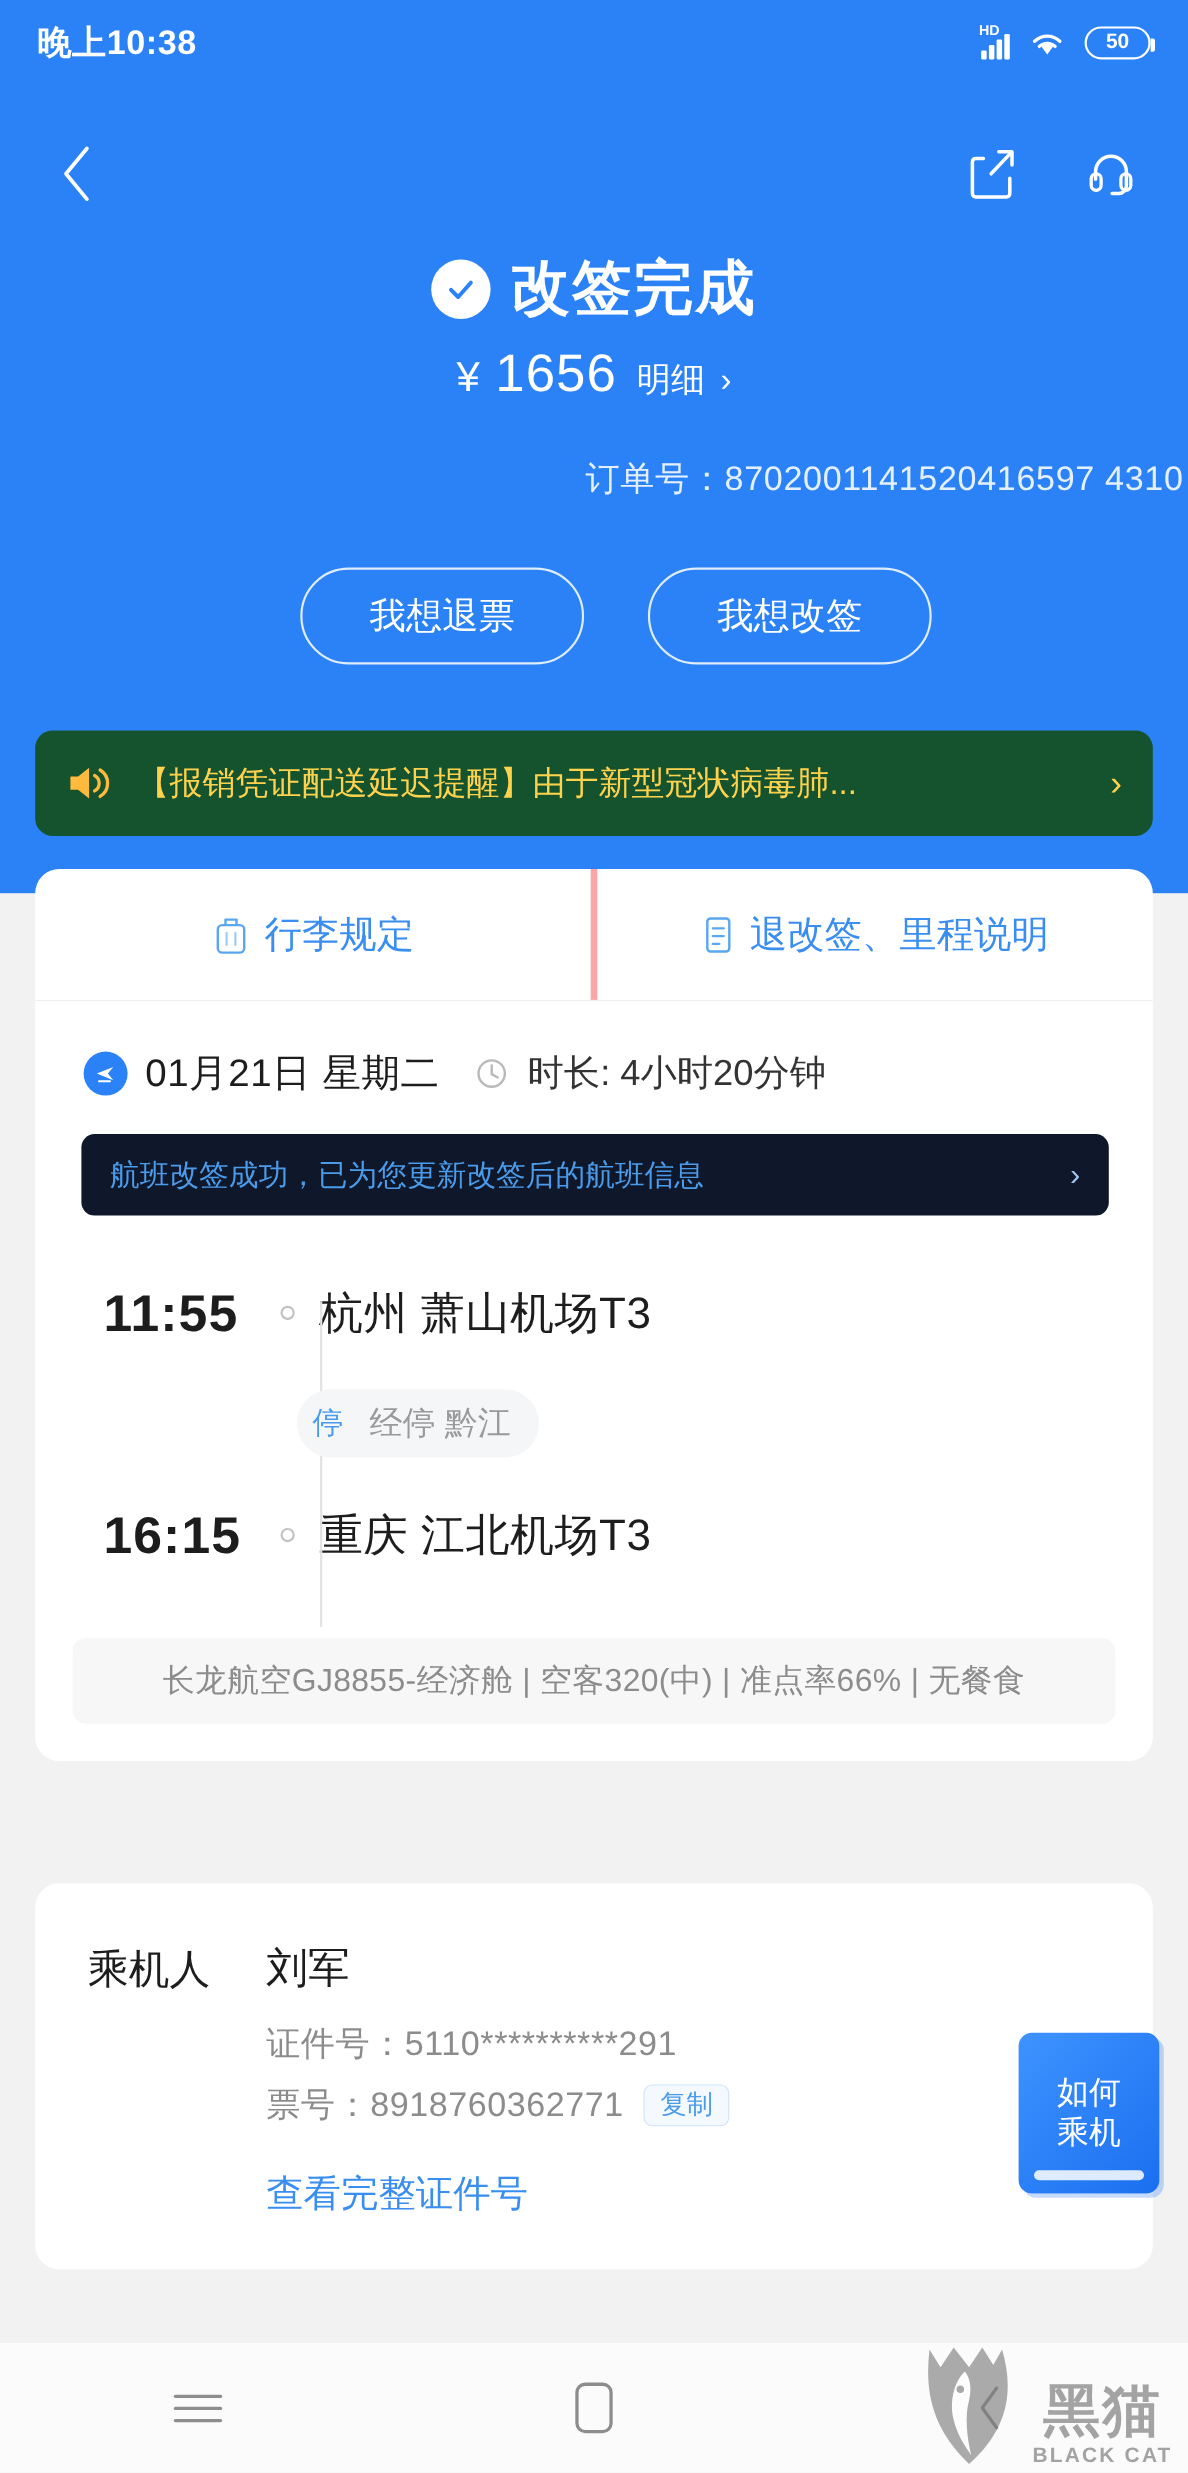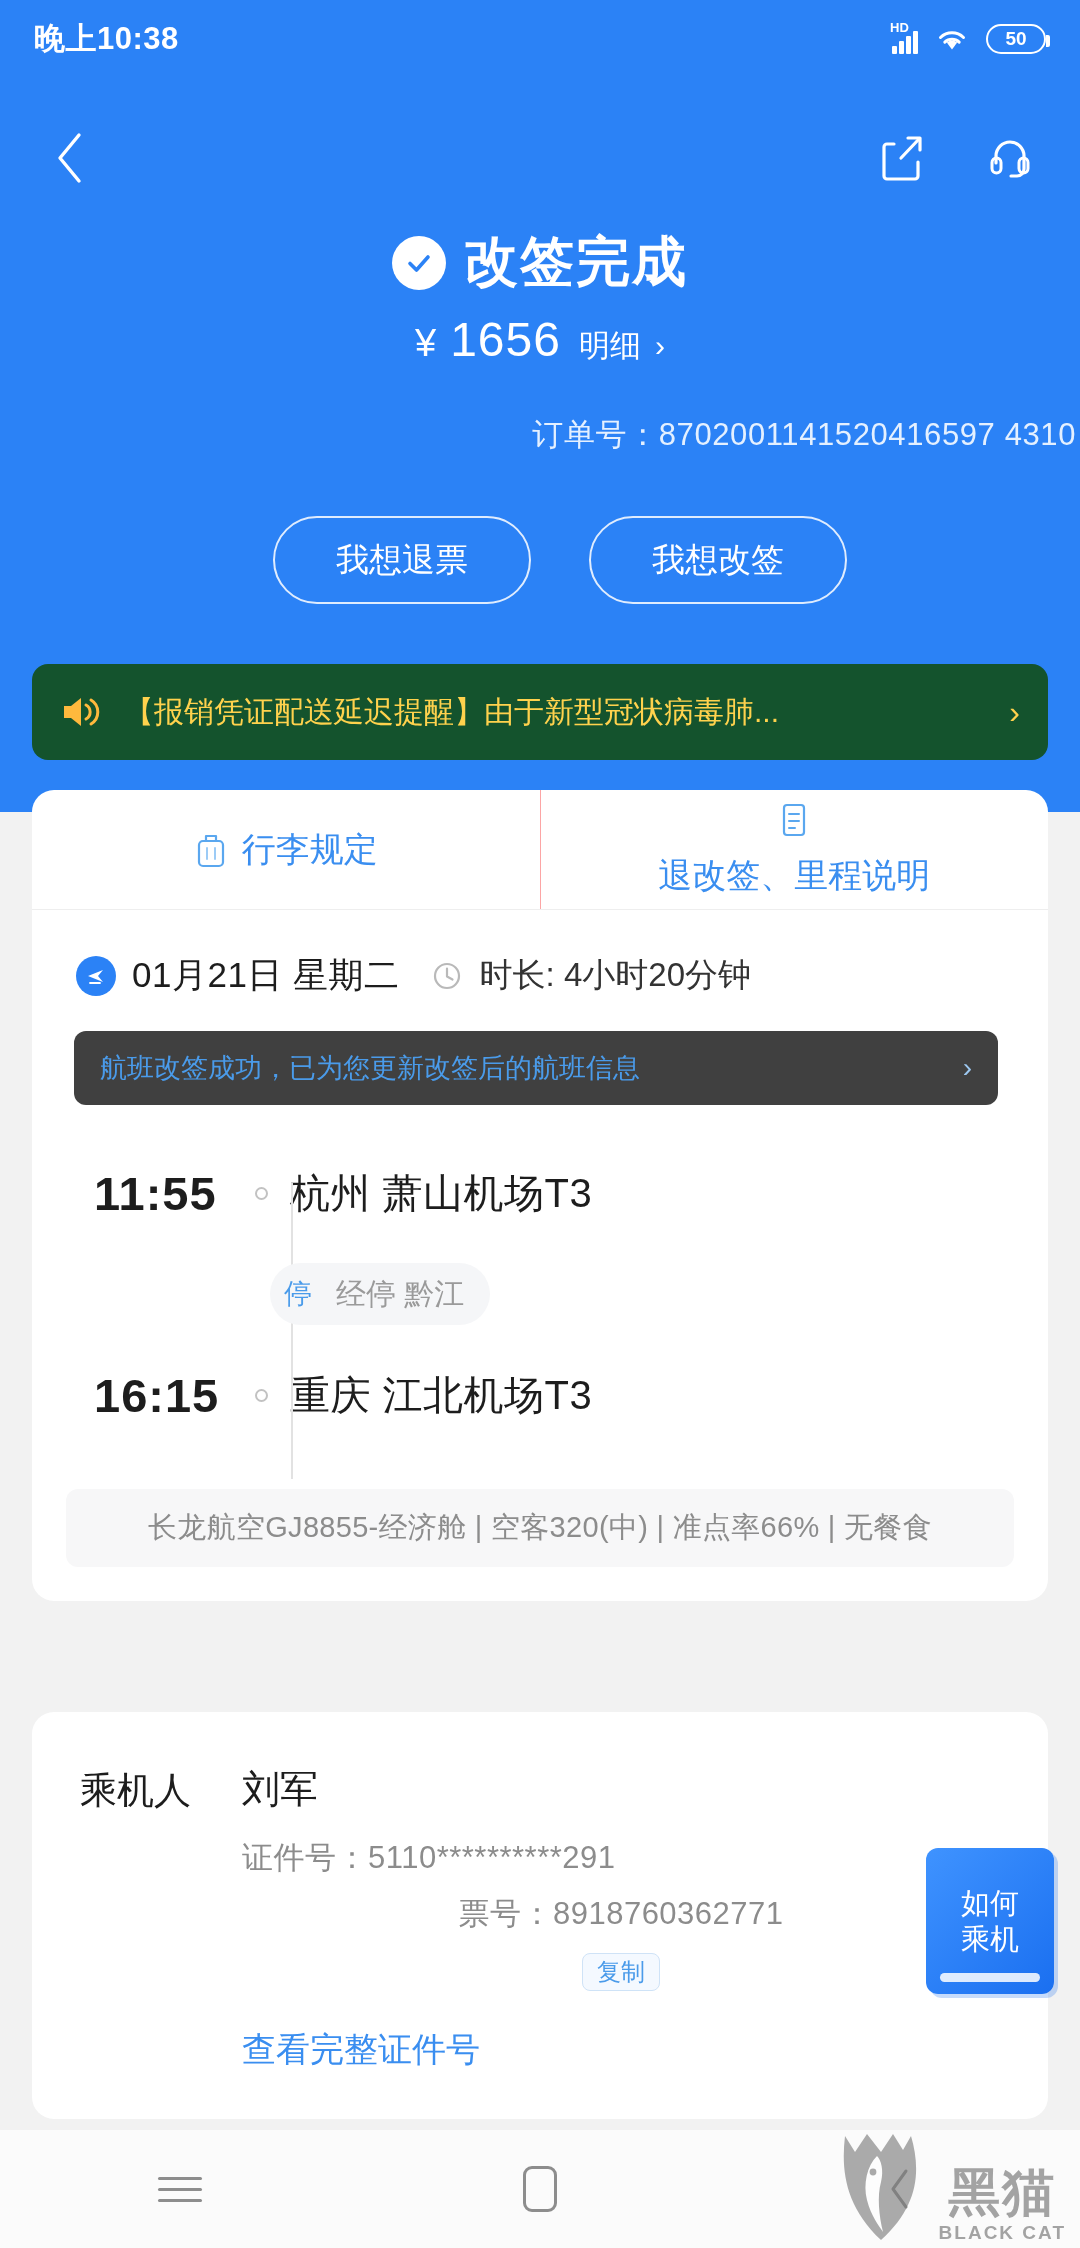--- a/index.html
+++ b/index.html
@@ -105,35 +105,35 @@
     position:absolute; left:32px; width:1016px;
     background:#fff; border-radius:22px;
   }
   #flight-card { top:790px; }
 
   .tabs { display:flex; height:120px; border-bottom:1px solid #eeeeee; }
   .tab {
     flex:1; display:flex; align-items:center; justify-content:center; gap:14px;
     color:#3a8ef0; font-size:34px;text-align:right;
   }
-  .tab + .tab { border-left:1px solid #fca5a5;flex-direction:column; }
+  .tab + .tab { border-left:6px solid #fca5a5; }
 
   .daterow {
     display:flex; align-items:center; padding:42px 0 0 44px; gap:16px;
   }
   .plane-badge {
     width:40px;height:40px;border-radius:50%;background:#2b82f6;
     display:flex;align-items:center;justify-content:center;flex:none;
   }
   .date-text { font-size:35px; color:#1d1d1d; letter-spacing:.5px; }
   .clock-ic { margin-left:14px; display:flex; align-items:center; }
   .dur-text { font-size:33px; color:#333; }
 
   .chg-bar {
-    margin:32px 50px 0 42px; height:74px; background:#404040; border-radius:12px;
+    margin:32px 40px 0 42px; height:74px; background:#0f172a; border-radius:12px;
     display:flex; align-items:center; padding:0 26px;
   }
   .chg-text { flex:1; color:#4a9bea; font-size:27px; }
   .chg-chev { color:#9dc8f0; font-size:28px; }
 
   .segments { position:relative; padding:40px 0 20px 0; }
   .seg-row { display:flex; align-items:center; height:96px; position:relative; }
   .seg-time {
     width:200px; text-align:left; padding-left:62px;
     font-size:47px; font-weight:700; color:#1d1d1d; letter-spacing:1px;
@@ -159,21 +159,21 @@
     color:#8c8c8c; font-size:29px; letter-spacing:.3px;
   }
 
   
   #pax-card { top:1712px; padding:52px 0 46px 0; }
   .pax-wrap { display:flex; padding:0 48px; position:relative; }
   .pax-label { width:162px; font-size:37px; color:#1d1d1d; flex:none; padding-top:2px; }
   .pax-body { flex:1; }
   .pax-name { font-size:38px; color:#1d1d1d; margin-bottom:22px; }
   .pax-id { font-size:31px; color:#8c8c8c; margin-bottom:14px; letter-spacing:.5px; }
-  .pax-ticket-row { display:flex; align-items:center; gap:18px;flex-direction:column; }
+  .pax-ticket-row { display:flex; align-items:center; gap:18px; }
   .pax-ticket { font-size:31px; color:#8c8c8c; letter-spacing:.5px; }
   .copy-btn {
     border:1px solid #cfe3f7; border-radius:8px; background:#f4f9ff;
     color:#4a9bea; font-size:24px; padding:6px 14px; line-height:1;
   }
   .pax-link { margin:36px 0 0 210px; color:#3a8ef0; font-size:34px; }
 
   .howto {
     position:absolute; right:-6px; top:84px; width:128px; height:146px;
     border-radius:12px; background:linear-gradient(135deg,#3f93ff 0%,#1a6ff0 100%);

